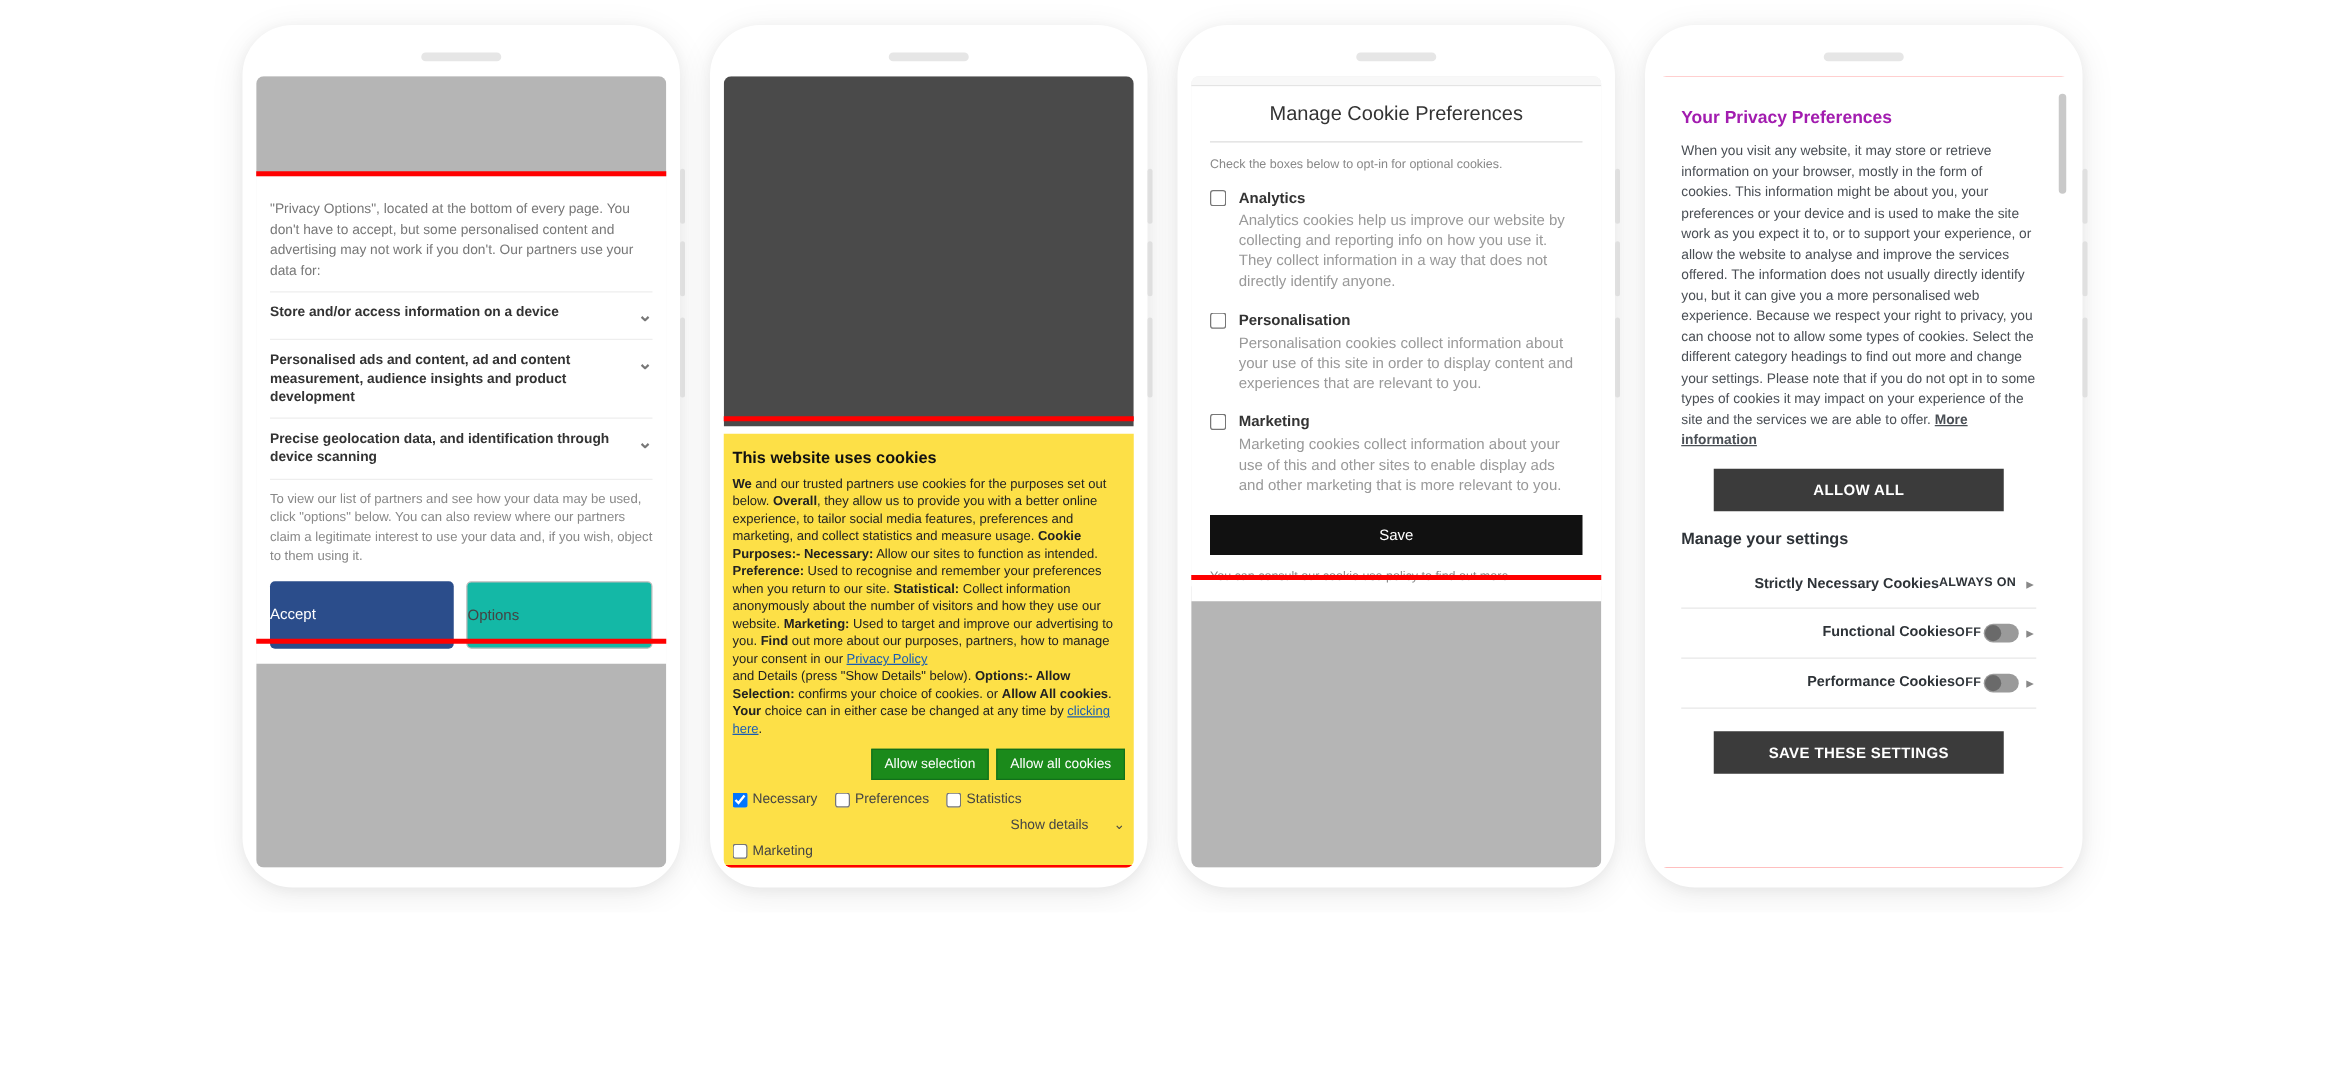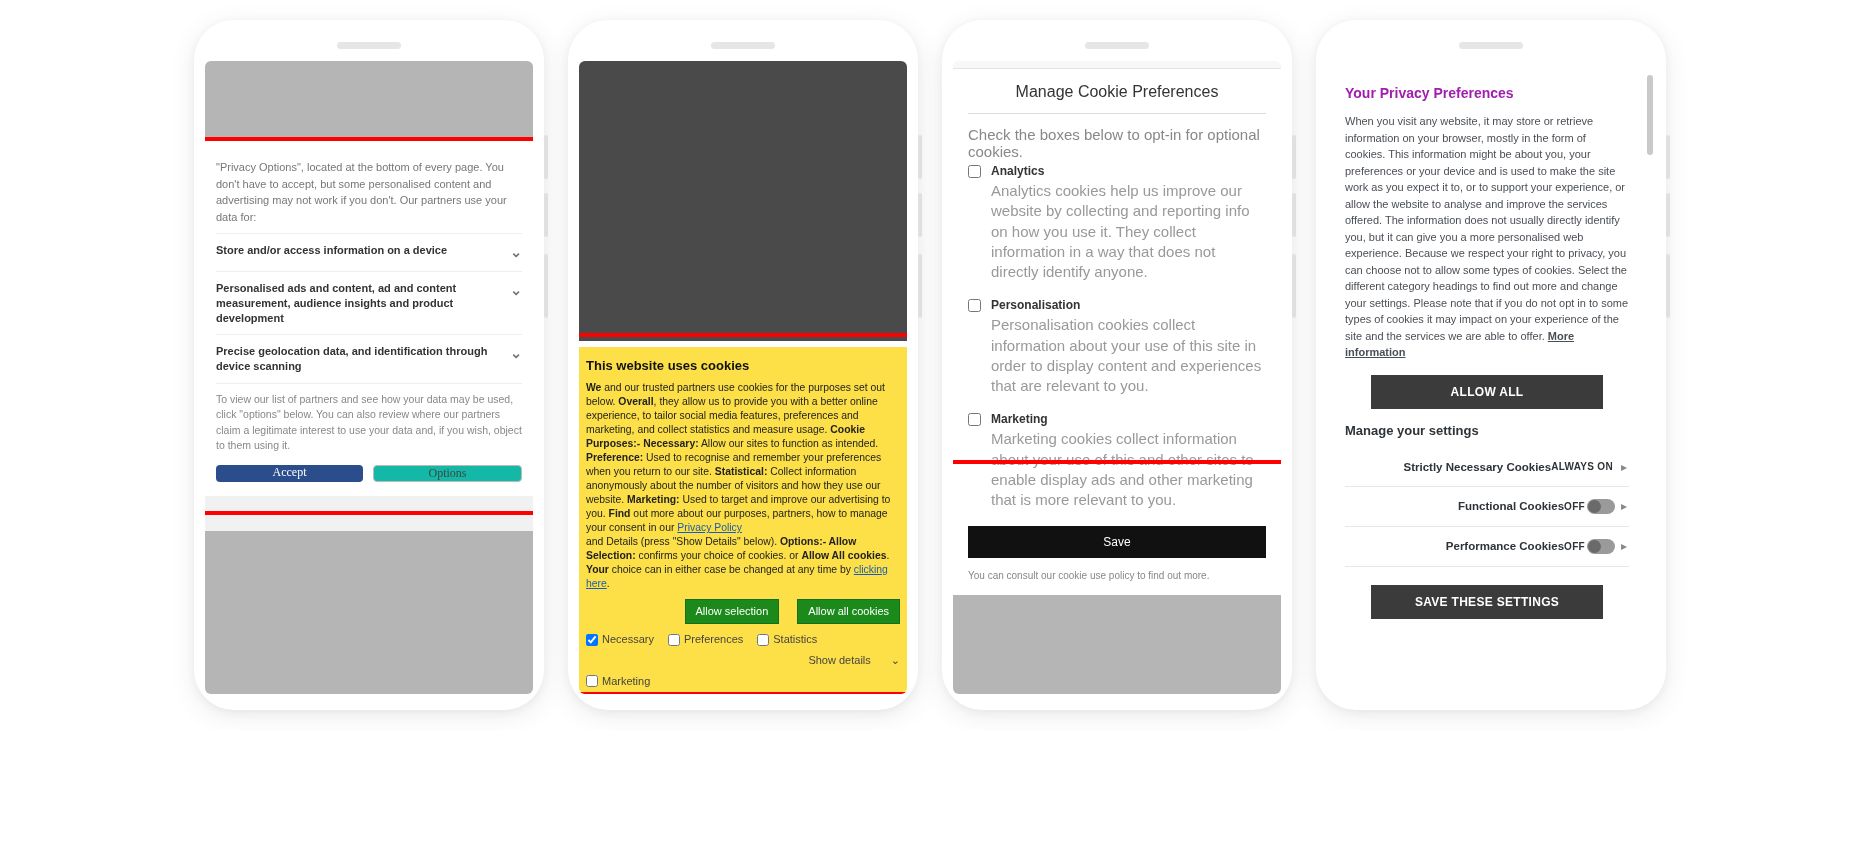--- a/index.html
+++ b/index.html
@@ -58,53 +58,53 @@
   }
   .p1-row {
     display:flex; justify-content:space-between; align-items:flex-start;
     border-top:1px solid #eee; padding:9px 0; font-weight:600; color:#333;
     font-size:11px; line-height:1.35;
   }
   .p1-row .chev { font-size:14px; color:#777; padding-left:8px }
   .p1-note { font-size:10.5px; color:#888; line-height:1.45; padding:8px 0 12px 0; border-top:1px solid #eee }
   .p1-btns { display:flex; gap:10px }
   .p1-btn {
-    flex:1; text-align:center; padding:0 0; border-radius:4px; font-size:12px;font-family:Liberation Serif, serif;
+    flex:1; padding:19px 0; border-radius:4px; font-size:12px;
   }
   .p1-accept { background:#2b4d8b; color:#fff; font-weight:500 }
   .p1-options { background:#14b8a6; border:1px solid #bbb; color:#444 }
 
   
   .p2-dark { position:absolute; top:0;left:0;right:0; height:280px; background:#4a4a4a }
   .p2-panel {
     position:absolute; top:286px; left:-3px; right:-3px; background:#fde047;
     padding:10px 10px 10px 10px; font-size:10.4px; color:#222; line-height:1.35;
   }
   .p2-title { font-size:13px; font-weight:700; margin-bottom:6px; color:#111 }
   .p2-panel b { font-weight:700 }
   .p2-panel a { color:#1a5db3; text-decoration:underline }
-  .p2-grnrow { display:flex; justify-content:flex-end; gap:18px; margin-top:8px }
+  .p2-grnrow { display:flex; justify-content:flex-end; gap:6px; margin-top:8px }
   .p2-grnbtn { background:#1b8a1b; color:#fff; font-size:11px; padding:4px 10px; border:1px solid #12701a }
   .p2-checks { display:flex; flex-wrap:wrap; gap:6px 14px; margin-top:8px; font-size:11px; align-items:center }
   .p2-checks label{ display:flex; align-items:center; gap:4px; color:#444 }
   .p2-checks input{ width:12px;height:12px }
   .p2-details { margin-left:auto; font-size:11px; color:#444; display:flex; align-items:center; gap:20px }
 
   
   .p3-top { position:absolute; top:0;left:0;right:0;height:8px; background:#f8f8f8; border-bottom:1px solid #e4e4e4 }
   .p3-panel {
     position:absolute; top:8px; left:-3px; right:-3px; background:#fff;
     padding:14px 18px 14px 18px;
   }
   .p3-title { text-align:center; font-size:16px; color:#333; padding-bottom:12px; border-bottom:1px solid #ddd; margin-bottom:12px }
-  .p3-intro { font-size:15px; color:#888; margin-bottom:4px }
+  .p3-intro { font-size:10px; color:#888; margin-bottom:14px }
   .p3-item { display:flex; gap:10px; margin-bottom:16px }
   .p3-item input { width:13px; height:13px; margin-top:1px; flex:none }
   .p3-item .lbl { font-size:12px; font-weight:600; color:#333; margin-bottom:3px }
-  .p3-item .desc { font-size:15px; color:#999; line-height:1.35 }
+  .p3-item .desc { font-size:12px; color:#999; line-height:1.35 }
   .p3-save { display:block; width:100%; background:#111; color:#fff; text-align:center; padding:9px; font-size:12px; margin-top:6px }
   .p3-foot { font-size:10px; color:#888; margin-top:12px }
   .p3-foot a{ color:#888; }
   .p3-gray { position:absolute; left:0;right:0; background:#b5b5b5 }
 
   
   .p4-panel {
     position:absolute; top:8px; left:4px; right:12px; background:#fff;
     padding:16px 14px; overflow:hidden;
   }

